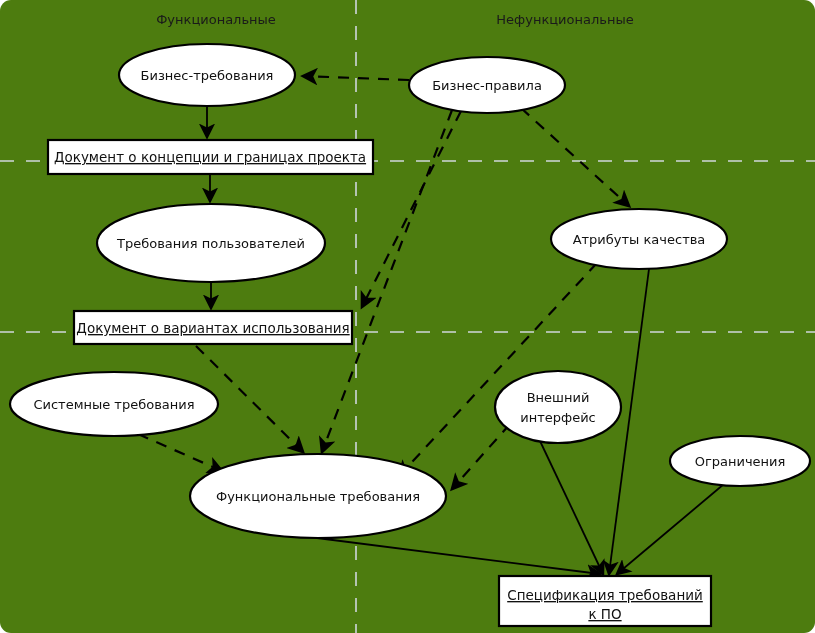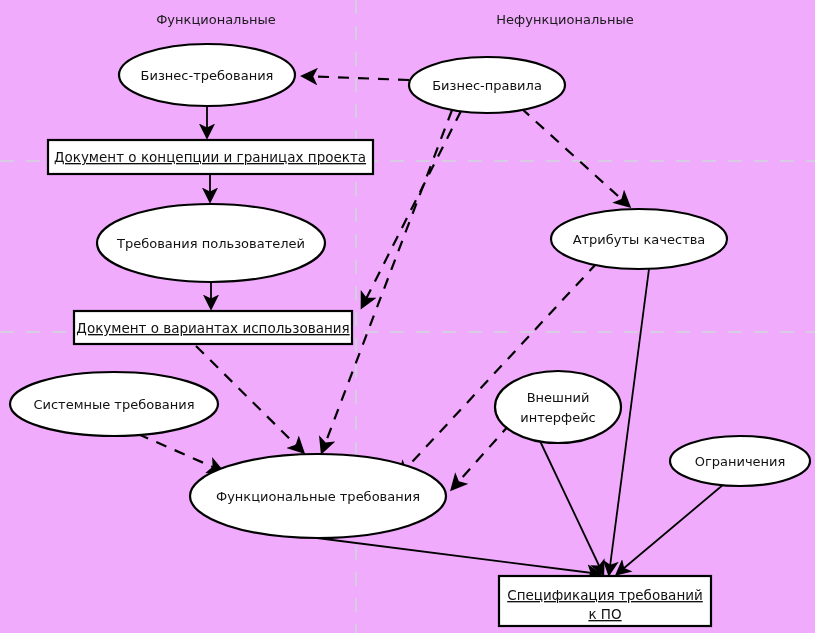--- a/index.html
+++ b/index.html
@@ -1,17 +1,17 @@
 <!DOCTYPE html>
 <html><head>
 <meta charset="utf-8">
 <style>
   html,body{margin:0;padding:0;background:#ffffff;}
   body{font-family:"DejaVu Sans",sans-serif;}
-  #stage{position:relative;width:815px;height:633px;background:#f0abfc;overflow:hidden;}
+  #stage{position:relative;width:815px;height:633px;background:#4d7c0f;overflow:hidden;border-radius:11px;}
   #stage svg{position:absolute;left:0;top:0;}
   .nodelabel{font-family:"DejaVu Sans",sans-serif;font-size:13px;fill:#111111;text-anchor:middle;dominant-baseline:middle;}
   .collabel{font-family:"DejaVu Sans",sans-serif;font-size:13px;fill:#1a1a1a;text-anchor:middle;}
   .boxlabel{font-family:"DejaVu Sans",sans-serif;font-size:13.5px;fill:#111111;text-anchor:middle;text-decoration:underline;}
   .ellipse{fill:#ffffff;stroke:#000000;stroke-width:2.2;}
   .rectbox{fill:#ffffff;stroke:#000000;stroke-width:2.2;}
   .solidline{stroke:#000000;stroke-width:1.8;fill:none;}
   .dashline{stroke:#000000;stroke-width:2.2;fill:none;stroke-dasharray:11 9;}
   .grid{stroke:#cfd6dc;stroke-width:1.6;fill:none;stroke-dasharray:14 12;}
 </style>

